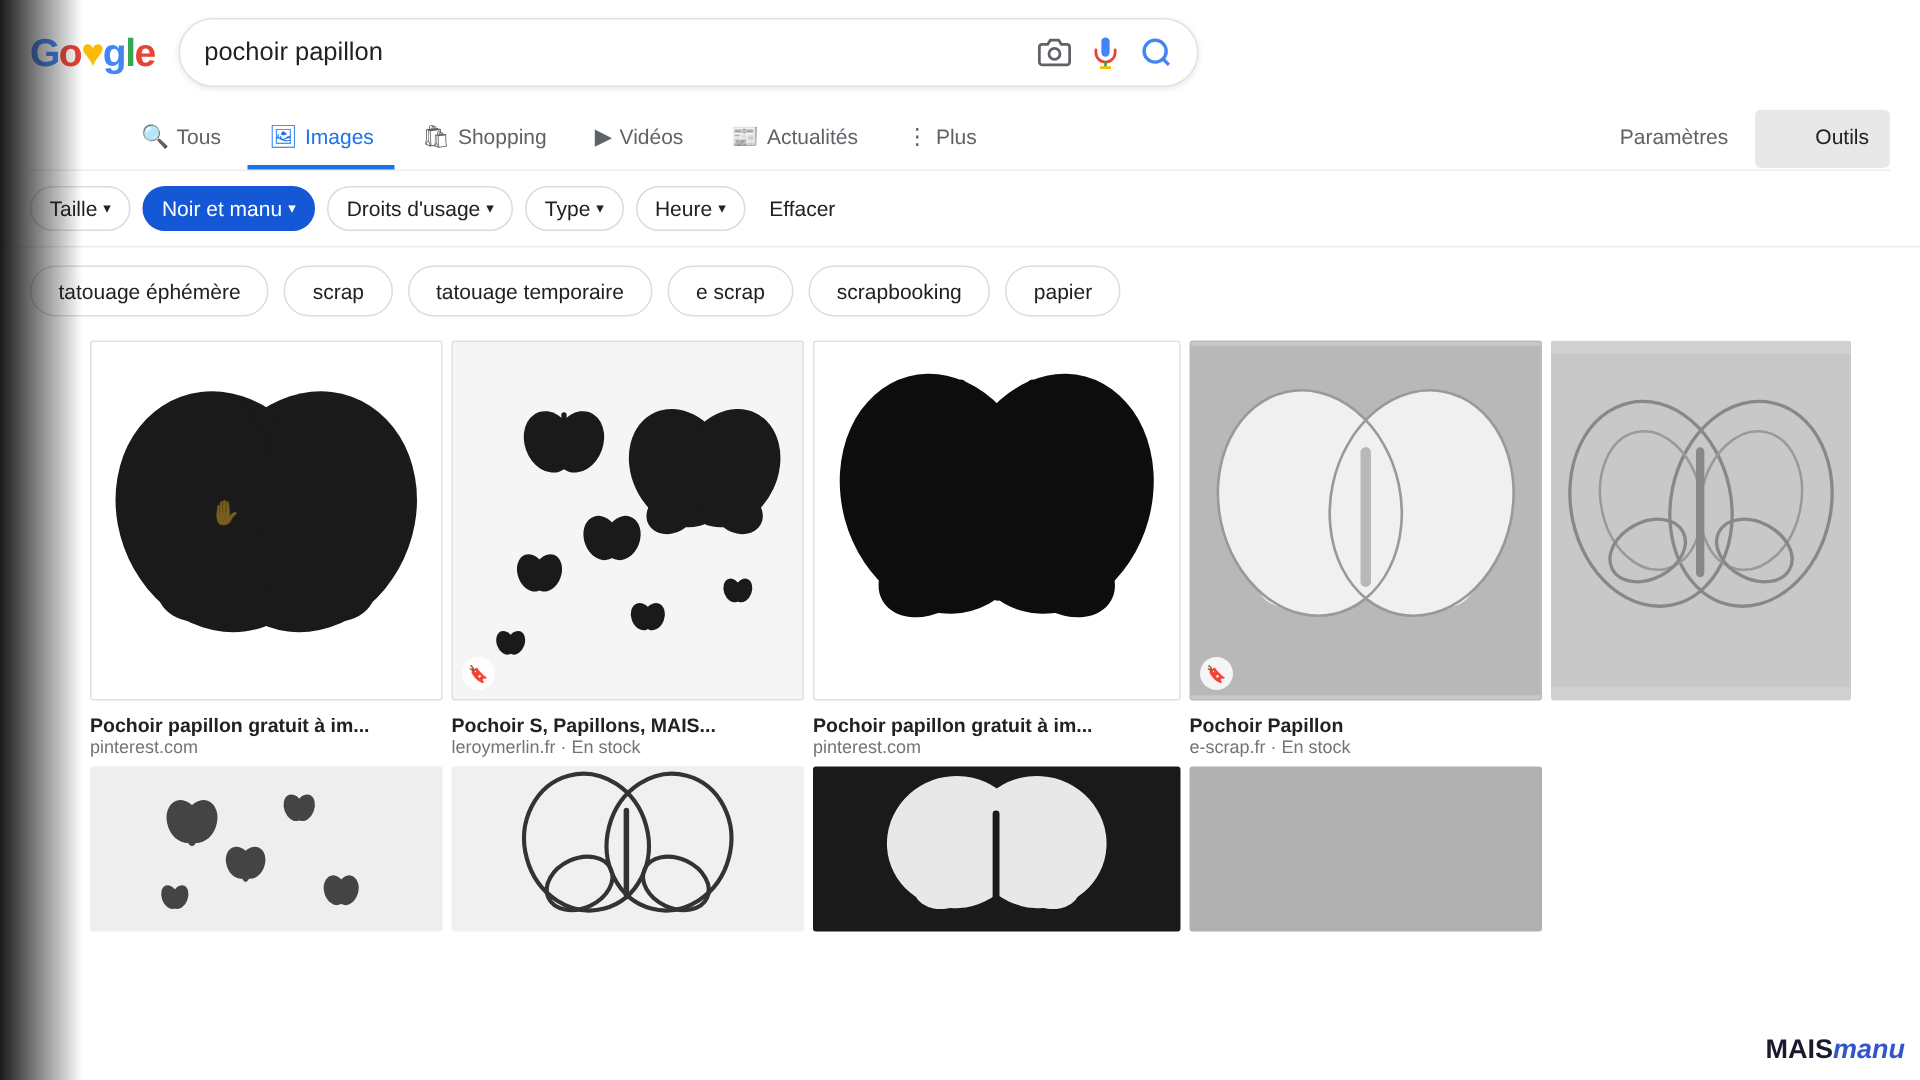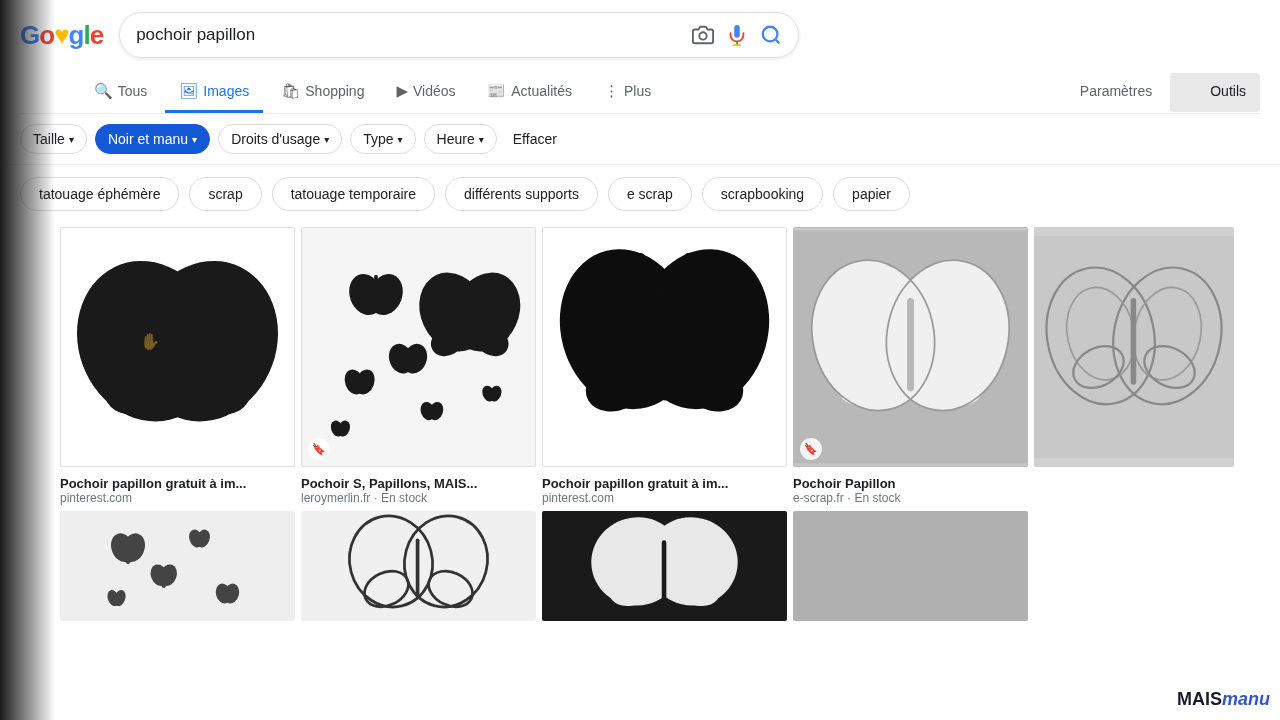--- a/index.html
+++ b/index.html
@@ -370,23 +370,20 @@
 
 <div class="suggestions-bar">
   <button class="suggestion-pill">
     <span>tatouage éphémère</span>
   </button>
   <button class="suggestion-pill">
     <span>scrap</span>
   </button>
   <button class="suggestion-pill">
     <span>tatouage temporaire</span>
-  </button>
-  <button class="suggestion-pill">
-    <span>différents supports</span>
   </button>
   <button class="suggestion-pill">
     <span>e scrap</span>
   </button>
   <button class="suggestion-pill">
     <span>scrapbooking</span>
   </button>
   <button class="suggestion-pill">
     <span>papier</span>
   </button>

